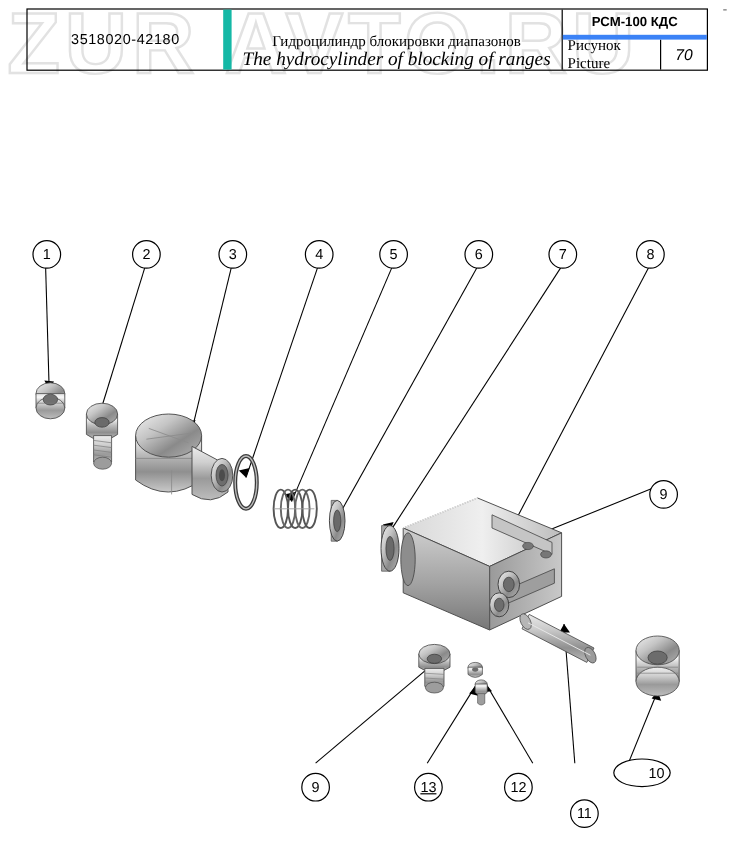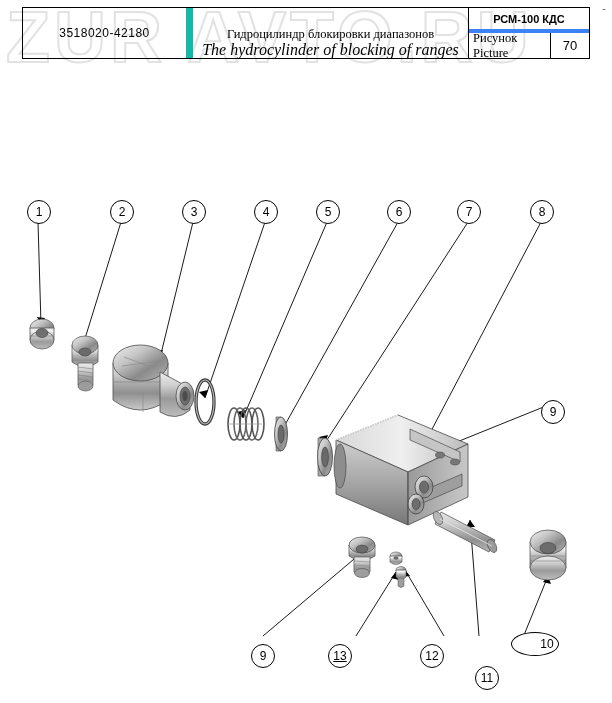--- a/index.html
+++ b/index.html
@@ -118,20 +118,21 @@
     line-height: 1.15;
   }
   .tb-right .rbot .num {
     width: 38px;
     border-left: 1px solid #000;
     display: flex;
     align-items: center;
     justify-content: center;
     font-family: "Liberation Sans", sans-serif;
     font-size: 13px;
+    font-style: italic;
   }
 
   
   #corner-mark {
     position: absolute;
     right: 6px;
     top: 2px;
     font-size: 11px;
     color: #555;
     z-index: 3;
@@ -408,15 +409,15 @@
   <div class="callout" style="left:182px; top:200px;">3</div>
   <div class="callout" style="left:254px; top:200px;">4</div>
   <div class="callout" style="left:316px; top:200px;">5</div>
   <div class="callout" style="left:387px; top:200px;">6</div>
   <div class="callout" style="left:457px; top:200px;">7</div>
   <div class="callout" style="left:530px; top:200px;">8</div>
   <div class="callout" style="left:541px; top:400px;">9</div>
   <div class="callout" style="left:511px; top:632px;padding-left:24px;">10</div>
   <div class="callout" style="left:475px; top:644px;margin-top:22px;">11</div>
   <div class="callout" style="left:420px; top:644px;">12</div>
-  <div class="callout" style="left:328px; top:644px;text-decoration:underline;">13</div>
+  <div class="callout" style="left:345px; top:644px;text-decoration:underline;">13</div>
   <div class="callout" style="left:251px; top:644px;">9</div>
 </div>
 
 </body></html>

